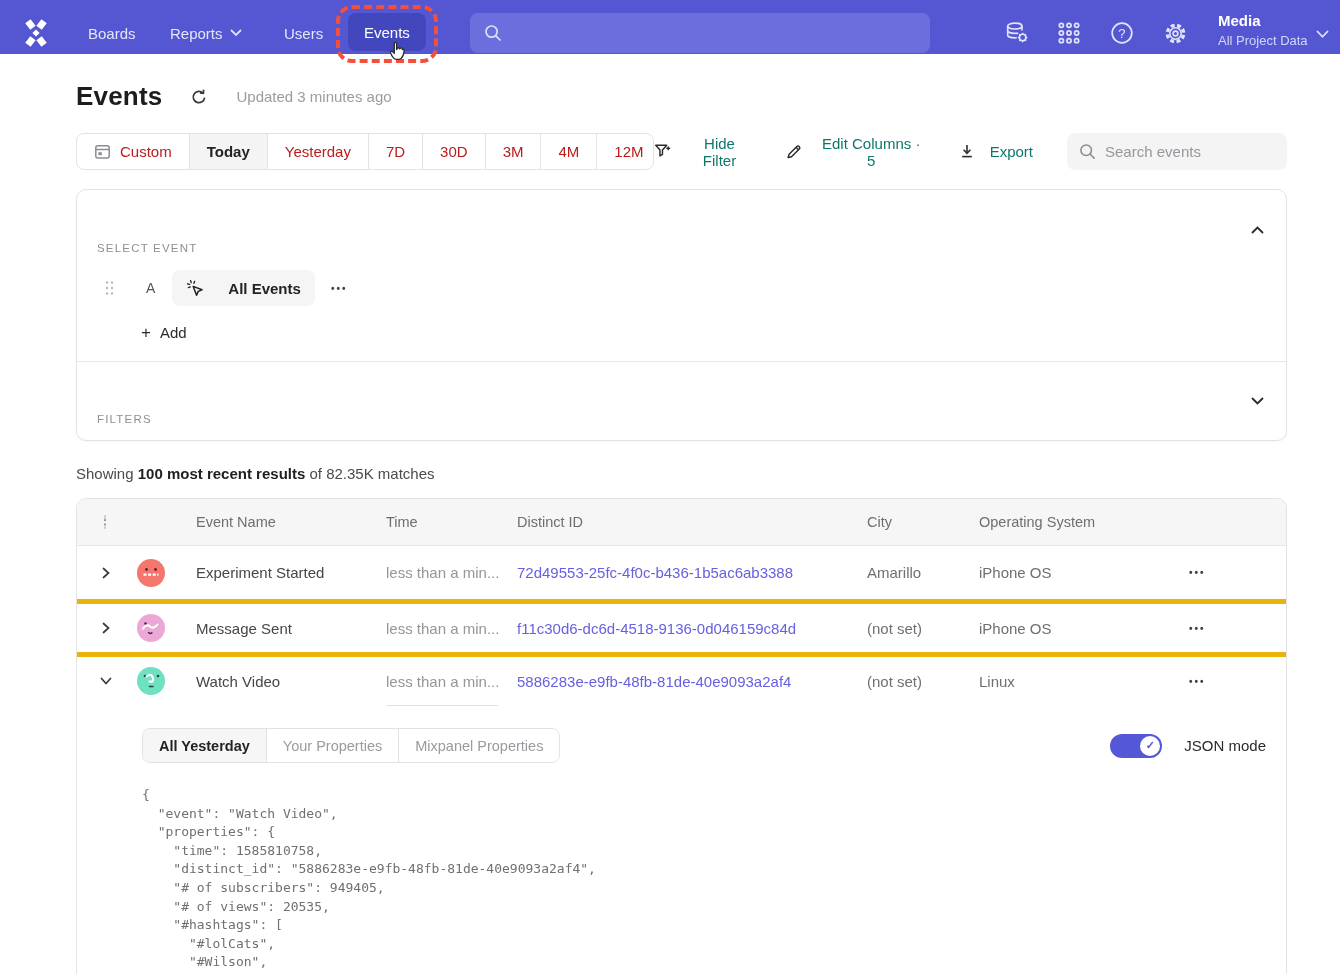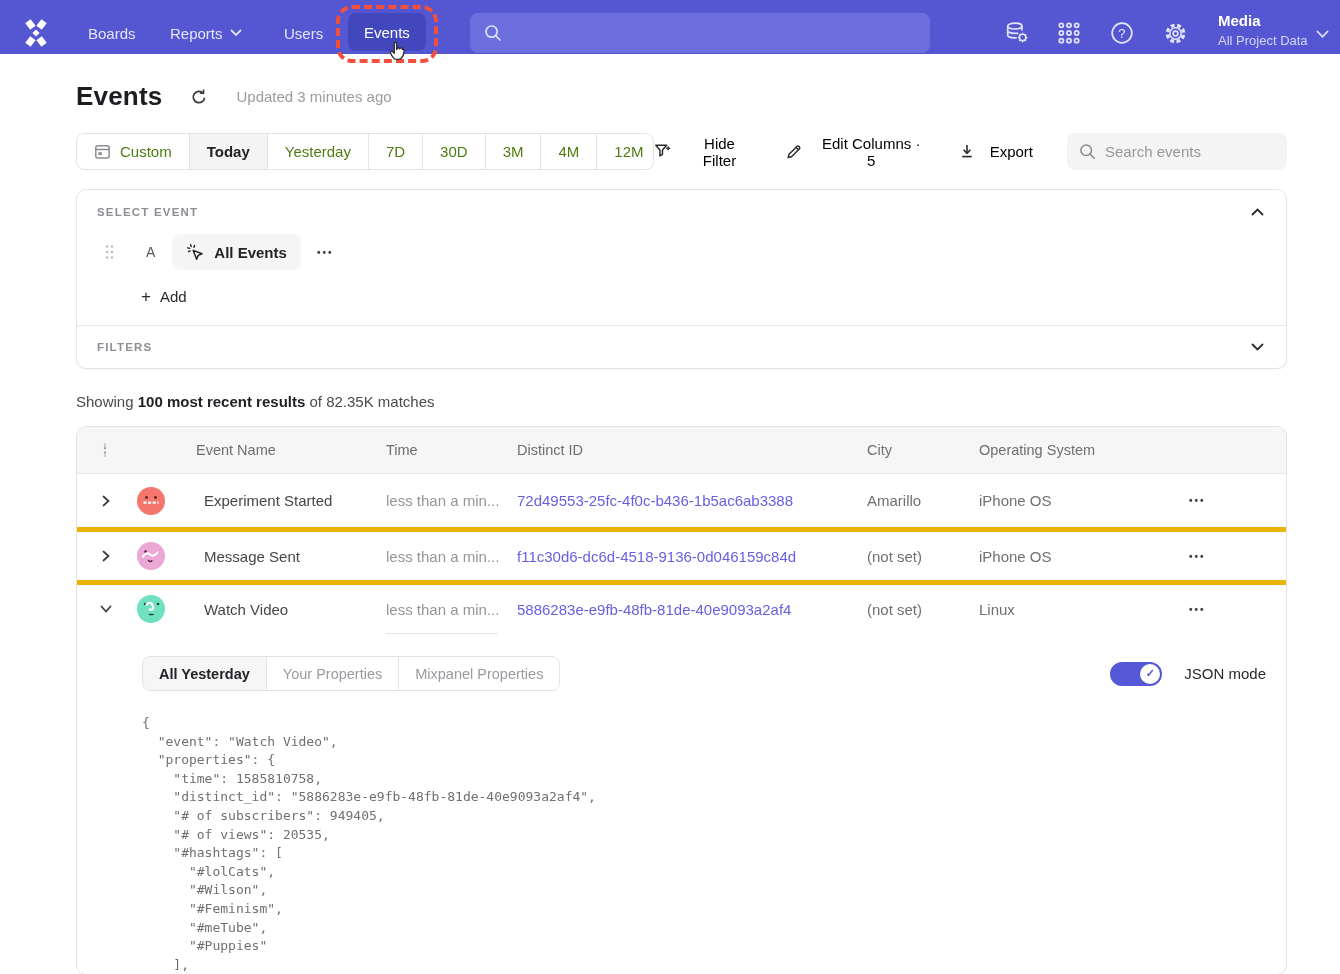--- a/index.html
+++ b/index.html
@@ -34,41 +34,41 @@
   .main { width:1211px; margin-left:76px; }
   .title-row { margin-top:27px; display:flex; align-items:center; }
   .page-title { font-size:26px; font-weight:700; color:#1d1d21; letter-spacing:.2px; }
   .refresh-btn { margin-left:28px; background:none; border:none; cursor:pointer; display:flex; }
   .updated-text { margin-left:28px; font-size:15px; color:#9b9ba1; }
 
   .controls-row { margin-top:21px; display:flex; align-items:center; justify-content:space-between; }
   .segmented { display:flex; align-items:stretch; height:37px; border:1px solid #e3e3e6;
     border-radius:8px; overflow:hidden; background:#fff; }
   .seg { display:flex; align-items:center; gap:9px; padding:0 17px; font-size:15px;
-    color:#4d7c0f; border-left:1px solid #e3e3e6; cursor:pointer; white-space:nowrap; }
+    color:#b91c1c; border-left:1px solid #e3e3e6; cursor:pointer; white-space:nowrap; }
   .seg:first-child { border-left:none; }
   .seg.active { background:#f4f4f5; color:#232327; font-weight:700; }
   .right-controls { display:flex; align-items:center; gap:34px; }
   .tool-btn { display:flex; align-items:center; gap:15px; font-size:15px; font-weight:500;
-    color:#000000; background:none; border:none; cursor:pointer; font-family:inherit; }
+    color:#0f766e; background:none; border:none; cursor:pointer; font-family:inherit; }
   .events-search { width:220px; height:37px; background:#f4f4f5; border-radius:8px;
     display:flex; align-items:center; gap:9px; padding:0 12px; }
   .events-search input { flex:1; min-width:0; border:none; outline:none; background:transparent;
     font-size:15px; color:#3a3a3e; font-family:inherit; }
   .events-search input::placeholder { color:#96969c; }
 
   
   .query-card { margin-top:19px; border:1px solid #e3e3e6; border-radius:10px;
     box-shadow:0 1px 2px rgba(0,0,0,.04); background:#fff; }
   .section-head { display:flex; align-items:center; justify-content:space-between; padding:16px 20px 0 20px; }
-  .section-label { font-size:11.5px; letter-spacing:1.2px; font-weight:700; color:#8e8e94; }
+  .section-label { font-size:11.5px; letter-spacing:1.2px; font-weight:400; color:#8e8e94;margin-top:36px; }
   .chev-btn { background:none; border:none; cursor:pointer; display:flex; padding:2px; }
   .se-row { display:flex; align-items:center; margin:16px 0 0 28px; }
   .letter-a { margin-left:32px; font-size:14px; color:#55555a; }
-  .event-chip { margin-left:17px; height:36px; display:flex; align-items:center; gap:9px;
+  .event-chip { margin-left:17px; height:36px; display:flex; align-items:center; gap:23px;
     background:#f5f5f6; border-radius:8px; padding:0 14px; border:none; cursor:pointer;
     font-size:15px; font-weight:700; color:#232327; font-family:inherit; }
   .more-btn { margin-left:16px; background:none; border:none; cursor:pointer;
     font-size:10px; letter-spacing:2px; font-weight:700; color:#3f3f44; }
   .add-btn { display:flex; align-items:center; gap:9px; margin:18px 0 20px 64px;
     background:none; border:none; cursor:pointer; font-size:15px; font-weight:500;
     color:#2b2b2f; font-family:inherit; }
   .plus-glyph { font-size:17px; font-weight:400; color:#2b2b2f; line-height:1; }
   .card-divider { border-top:1px solid #e8e8ea; }
   .filters-row { display:flex; align-items:center; justify-content:space-between; padding:15px 20px;gap:30px; }
@@ -82,21 +82,21 @@
   .tgrid { display:grid; grid-template-columns:44px 59px 190px 131px 350px 112px 210px 1fr;
     align-items:center; padding-left:16px; }
   .thead { height:47px; background:#f6f6f7; border-bottom:1px solid #e7e7e9; }
   .th { font-size:14.5px; color:#6e6e73; }
   .sort-icon { display:flex; flex-direction:column; align-items:center; width:24px;
     font-size:10px; color:#3a3a3e; line-height:8px; cursor:pointer; }
   .trow { height:53px; border-top:5px solid #eab308; position:relative; }
   .trow.first { border-top:none; }
   .expander { width:26px; height:26px; background:none; border:none; cursor:pointer;
     display:flex; align-items:center; justify-content:center; }
-  .cell-name { font-size:15px; color:#46464b;margin-left:8px; }
+  .cell-name { font-size:15px; color:#46464b; }
   .cell-time { font-size:15px; color:#95959b; }
   .cell-id { font-size:15px; color:#6760E0; text-decoration:none; cursor:pointer; }
   .cell-dim { font-size:15px; color:#6f6f75; }
   .row-more { justify-self:end; margin-right:82px; background:none; border:none; cursor:pointer;
     font-size:10px; letter-spacing:2px; font-weight:700; color:#3f3f44; }
   .partial-divider { position:absolute; left:309px; bottom:-1px; width:112px; height:1px; background:#e2e2e5; }
 
   
   .detail { padding:23px 20px 0 65px; }
   .detail-top { display:flex; align-items:center; justify-content:space-between; }

